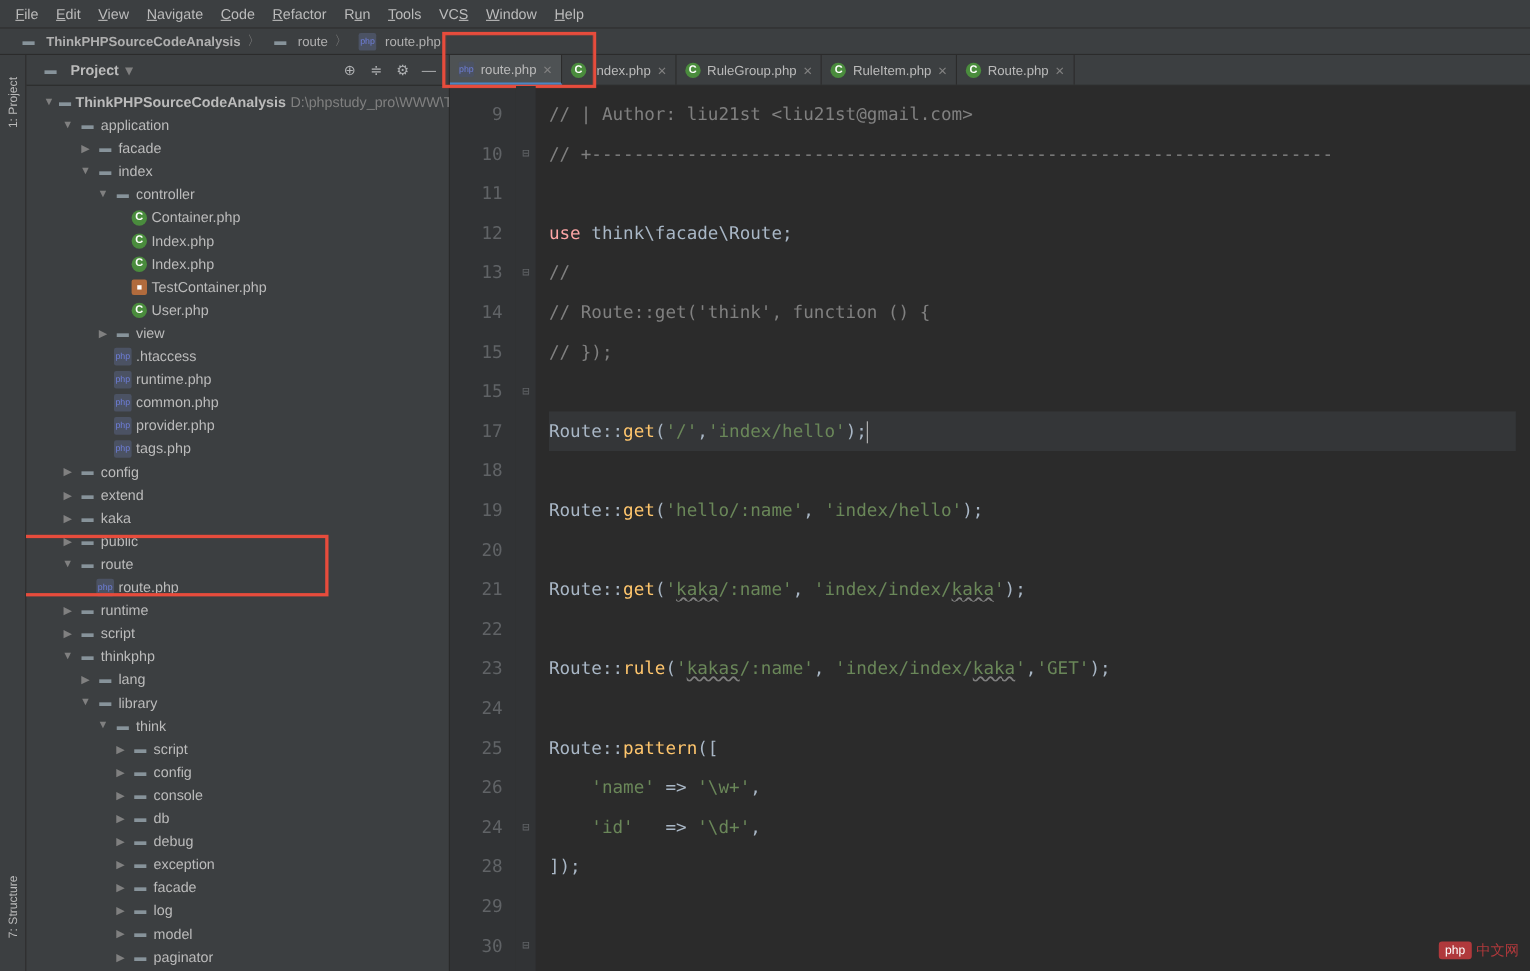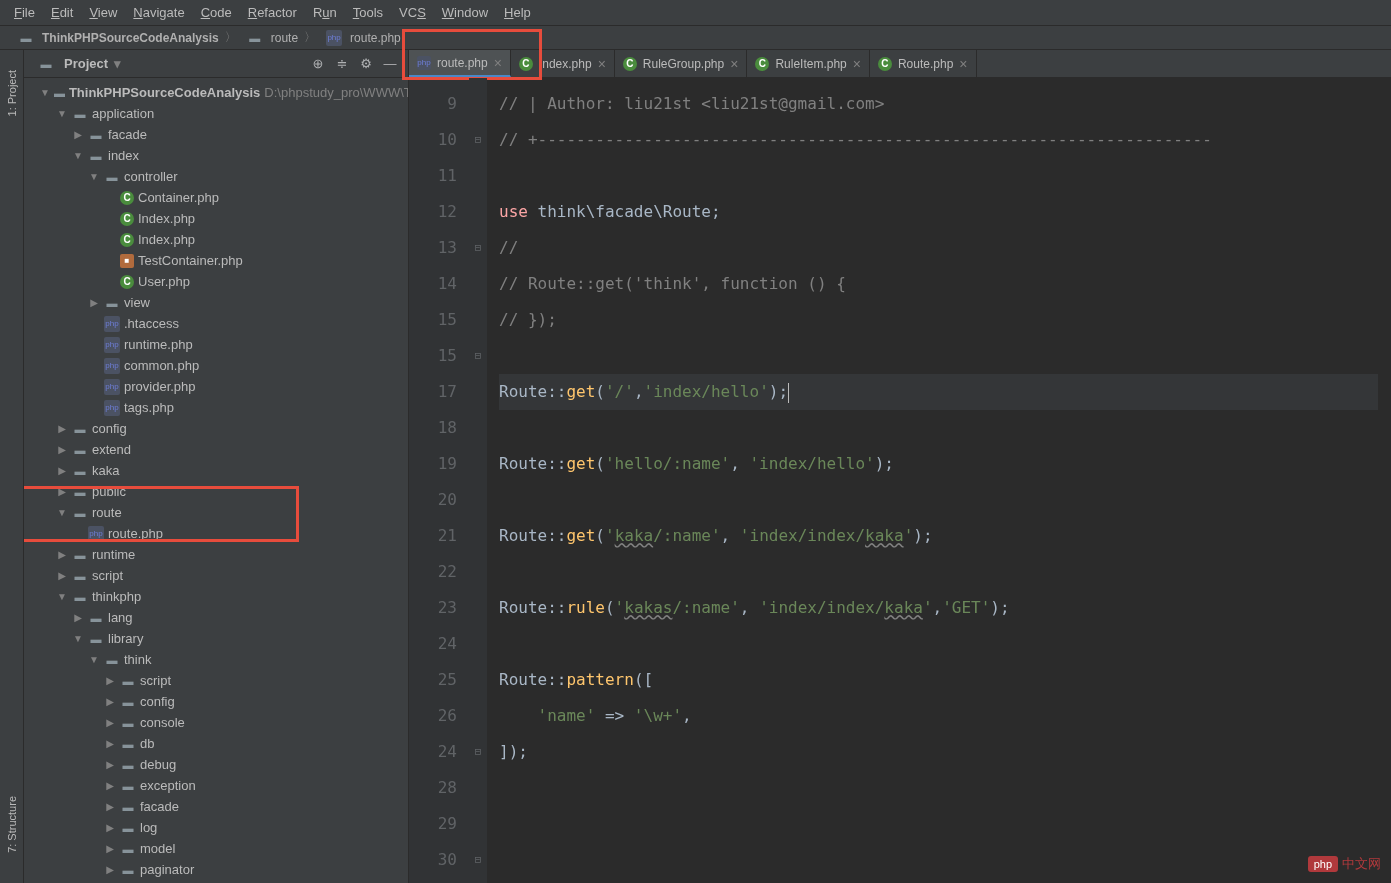--- a/index.html
+++ b/index.html
@@ -407,20 +407,21 @@
 <div class="code-line line18"><span class="cls">Route</span><span class="op">::</span><span class="method">get</span><span class="op">(</span><span class="str">'/'</span><span class="op">,</span><span class="str">'index/hello'</span><span class="op">);</span><span style="border-left:1px solid #BBBBBB;height:20px;display:inline-block;vertical-align:middle"></span></div>
 <div class="code-line"></div>
 <div class="code-line"><span class="cls">Route</span><span class="op">::</span><span class="method">get</span><span class="op">(</span><span class="str">'hello/:name'</span><span class="op">, </span><span class="str">'index/hello'</span><span class="op">);</span></div>
 <div class="code-line"></div>
 <div class="code-line"><span class="cls">Route</span><span class="op">::</span><span class="method">get</span><span class="op">(</span><span class="str">'</span><span class="str-u">kaka</span><span class="str">/:name'</span><span class="op">, </span><span class="str">'index/index/</span><span class="str-u">kaka</span><span class="str">'</span><span class="op">);</span></div>
 <div class="code-line"></div>
 <div class="code-line"><span class="cls">Route</span><span class="op">::</span><span class="method">rule</span><span class="op">(</span><span class="str">'</span><span class="str-u">kakas</span><span class="str">/:name'</span><span class="op">, </span><span class="str">'index/index/</span><span class="str-u">kaka</span><span class="str">'</span><span class="op">,</span><span class="str">'GET'</span><span class="op">);</span></div>
 <div class="code-line"></div>
 <div class="code-line"><span class="cls">Route</span><span class="op">::</span><span class="method">pattern</span><span class="op">([</span></div>
 <div class="code-line"><span class="op">    </span><span class="str">'name'</span><span class="op"> =&gt; </span><span class="str">'\w+'</span><span class="op">,</span></div>
+<div class="code-line"><span class="op">    </span><span class="str">'id'</span><span class="op">   =&gt; </span><span class="str">'\d+'</span><span class="op">,</span></div>
 <div class="code-line"><span class="op">]);</span></div>
       </div>
     </div>
   </div>
 </div>
 
 <div class="watermark">
   <span class="watermark-icon">php</span>
   <span>中文网</span>
 </div>

